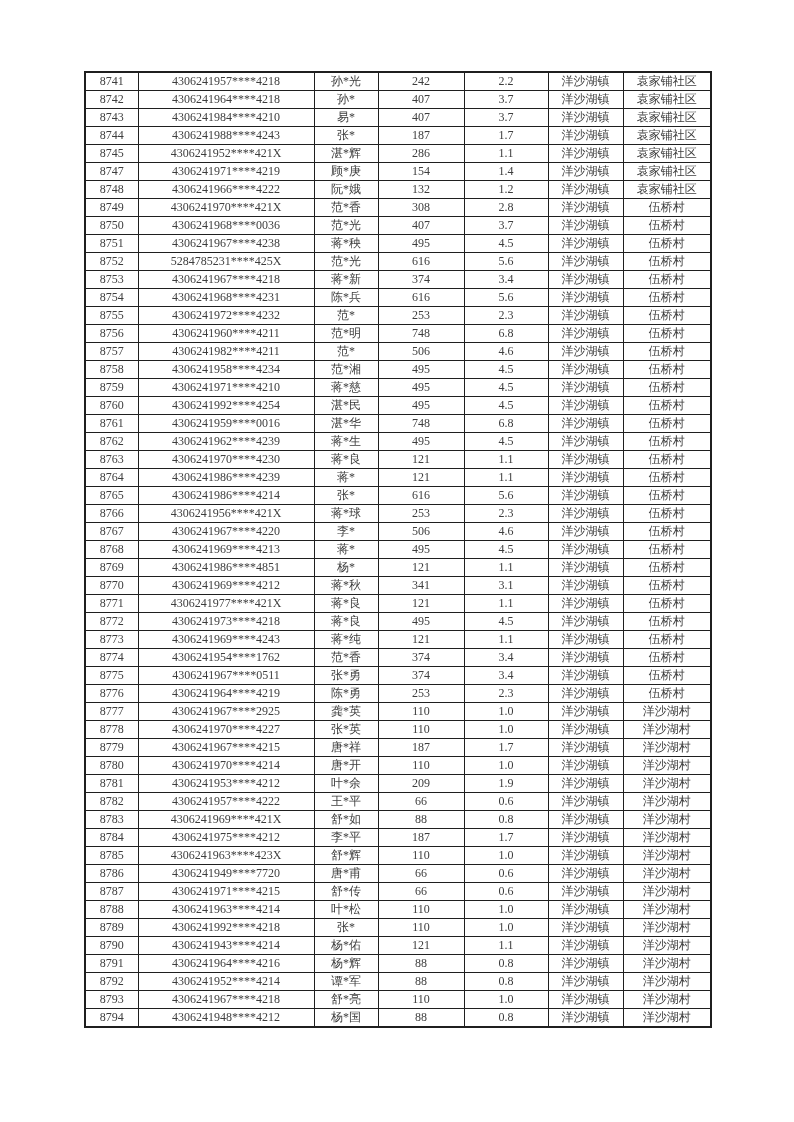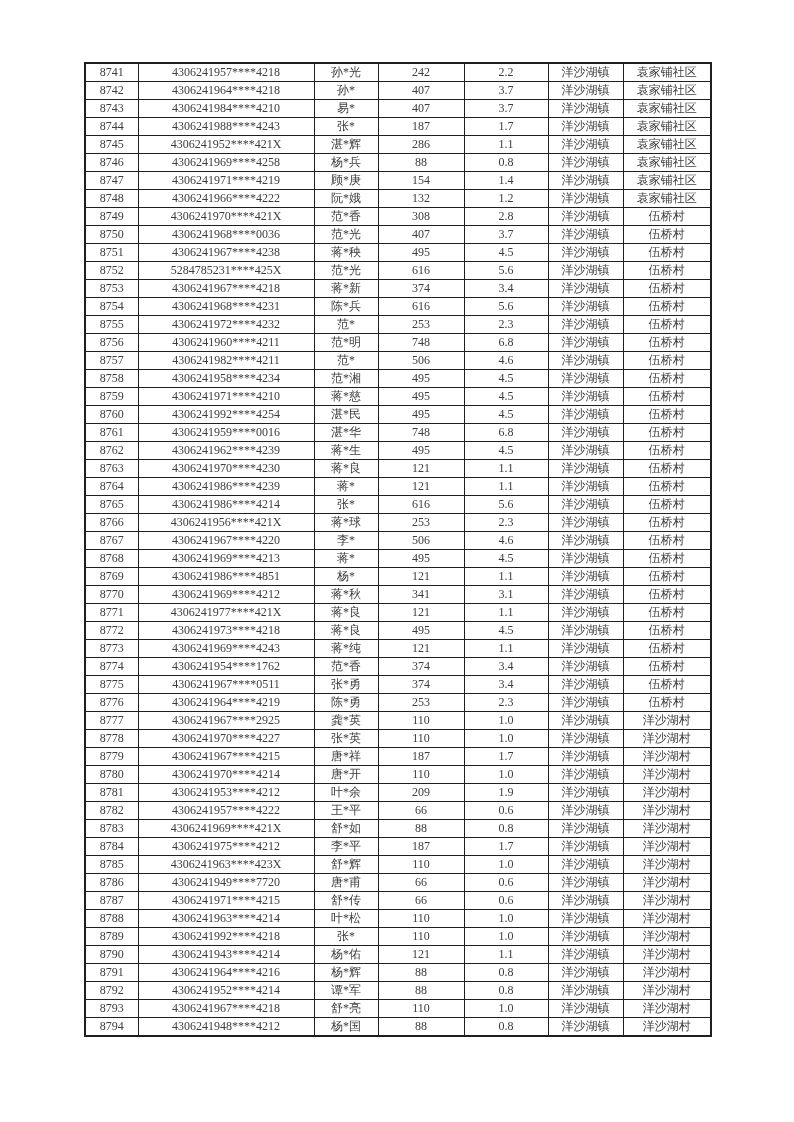--- a/index.html
+++ b/index.html
@@ -14,21 +14,21 @@
     font-family: "Liberation Serif", "DejaVu Serif", serif;
   }
   .page {
     position: relative;
     width: 794px; height: 1122px;
     background: var(--page-bg);
     overflow: hidden;
   }
   table.records {
     position: absolute;
-    left: 84px; top: 62px;
+    left: 84px; top: 71px;
     border-collapse: collapse;
     table-layout: fixed;
     border: 2px solid var(--grid-color);
   }
   table.records td {
     border: 1px solid var(--grid-color);
     height: 17px;
     padding: 0 2px;
     font-size: 12px;
     line-height: 17px;
@@ -100,29 +100,20 @@
         <tr>
           <td>8745</td>
           <td>4306241952****421X</td>
           <td>湛*辉</td>
           <td>286</td>
           <td>1.1</td>
           <td>洋沙湖镇</td>
           <td>袁家铺社区</td>
         </tr>
         <tr>
-          <td>8746</td>
-          <td>4306241969****4258</td>
-          <td>杨*兵</td>
-          <td>88</td>
-          <td>0.8</td>
-          <td>洋沙湖镇</td>
-          <td>袁家铺社区</td>
-        </tr>
-        <tr>
           <td>8747</td>
           <td>4306241971****4219</td>
           <td>顾*庚</td>
           <td>154</td>
           <td>1.4</td>
           <td>洋沙湖镇</td>
           <td>袁家铺社区</td>
         </tr>
         <tr>
           <td>8748</td>

